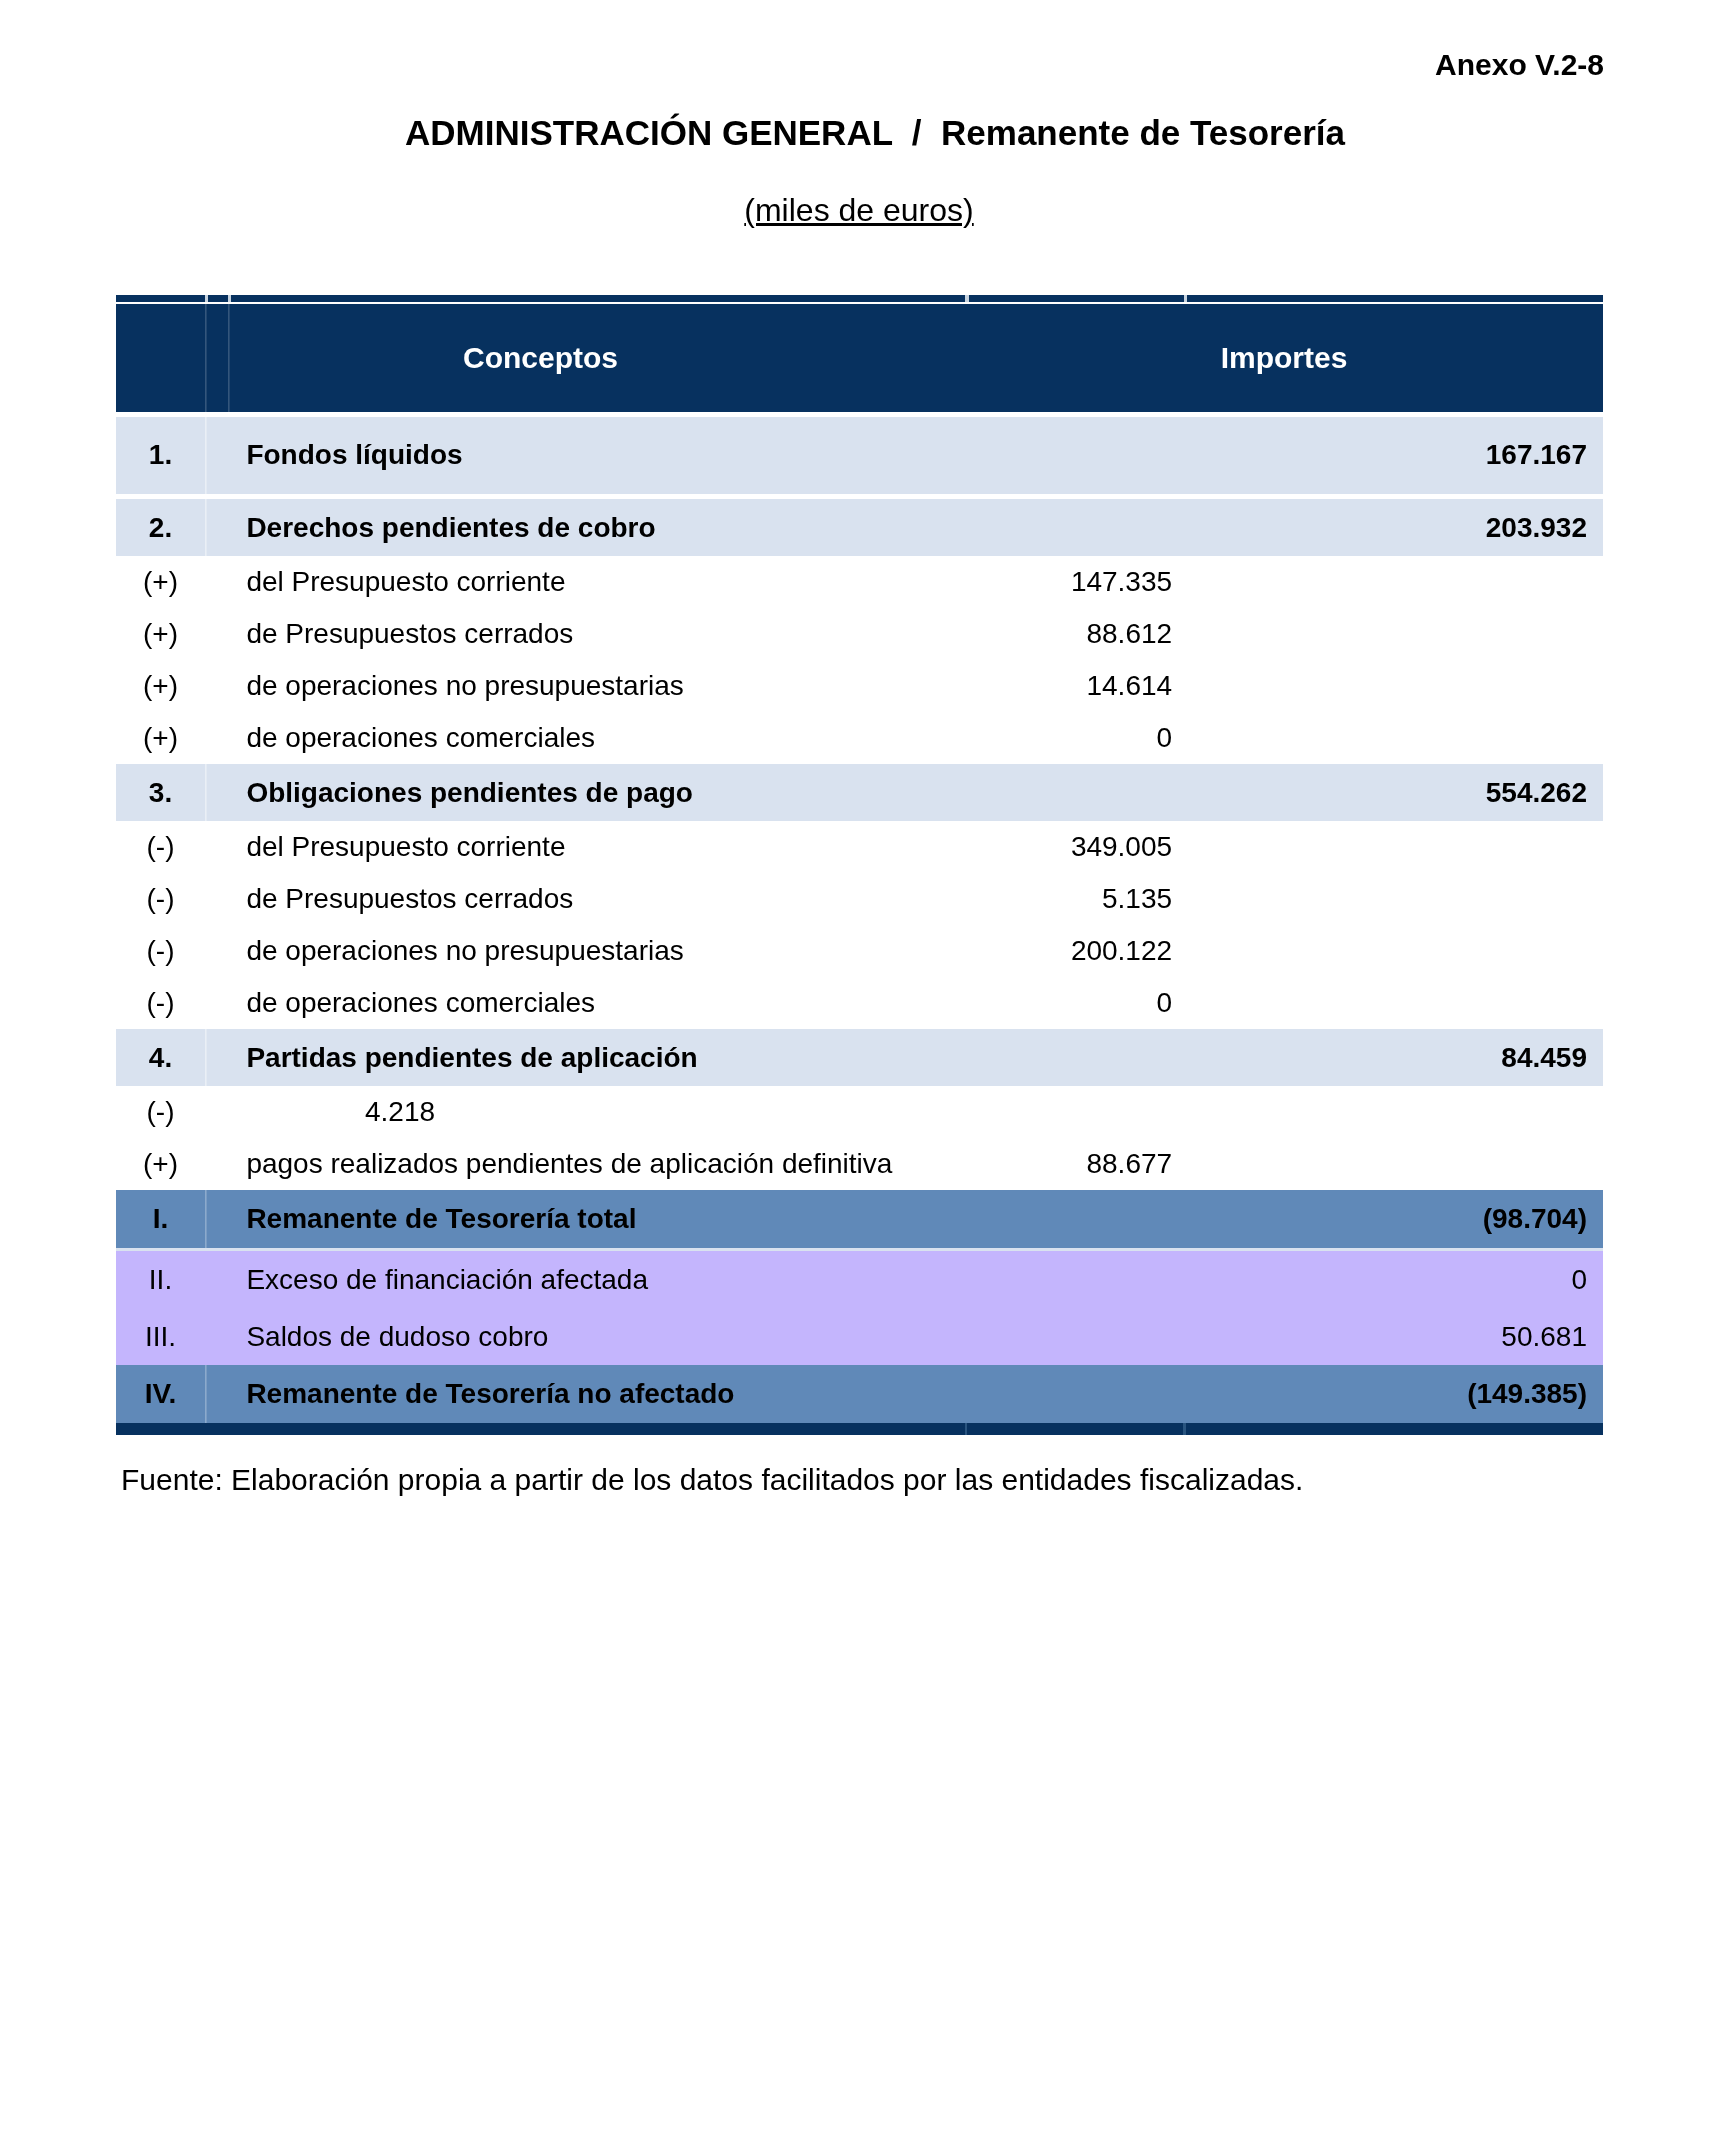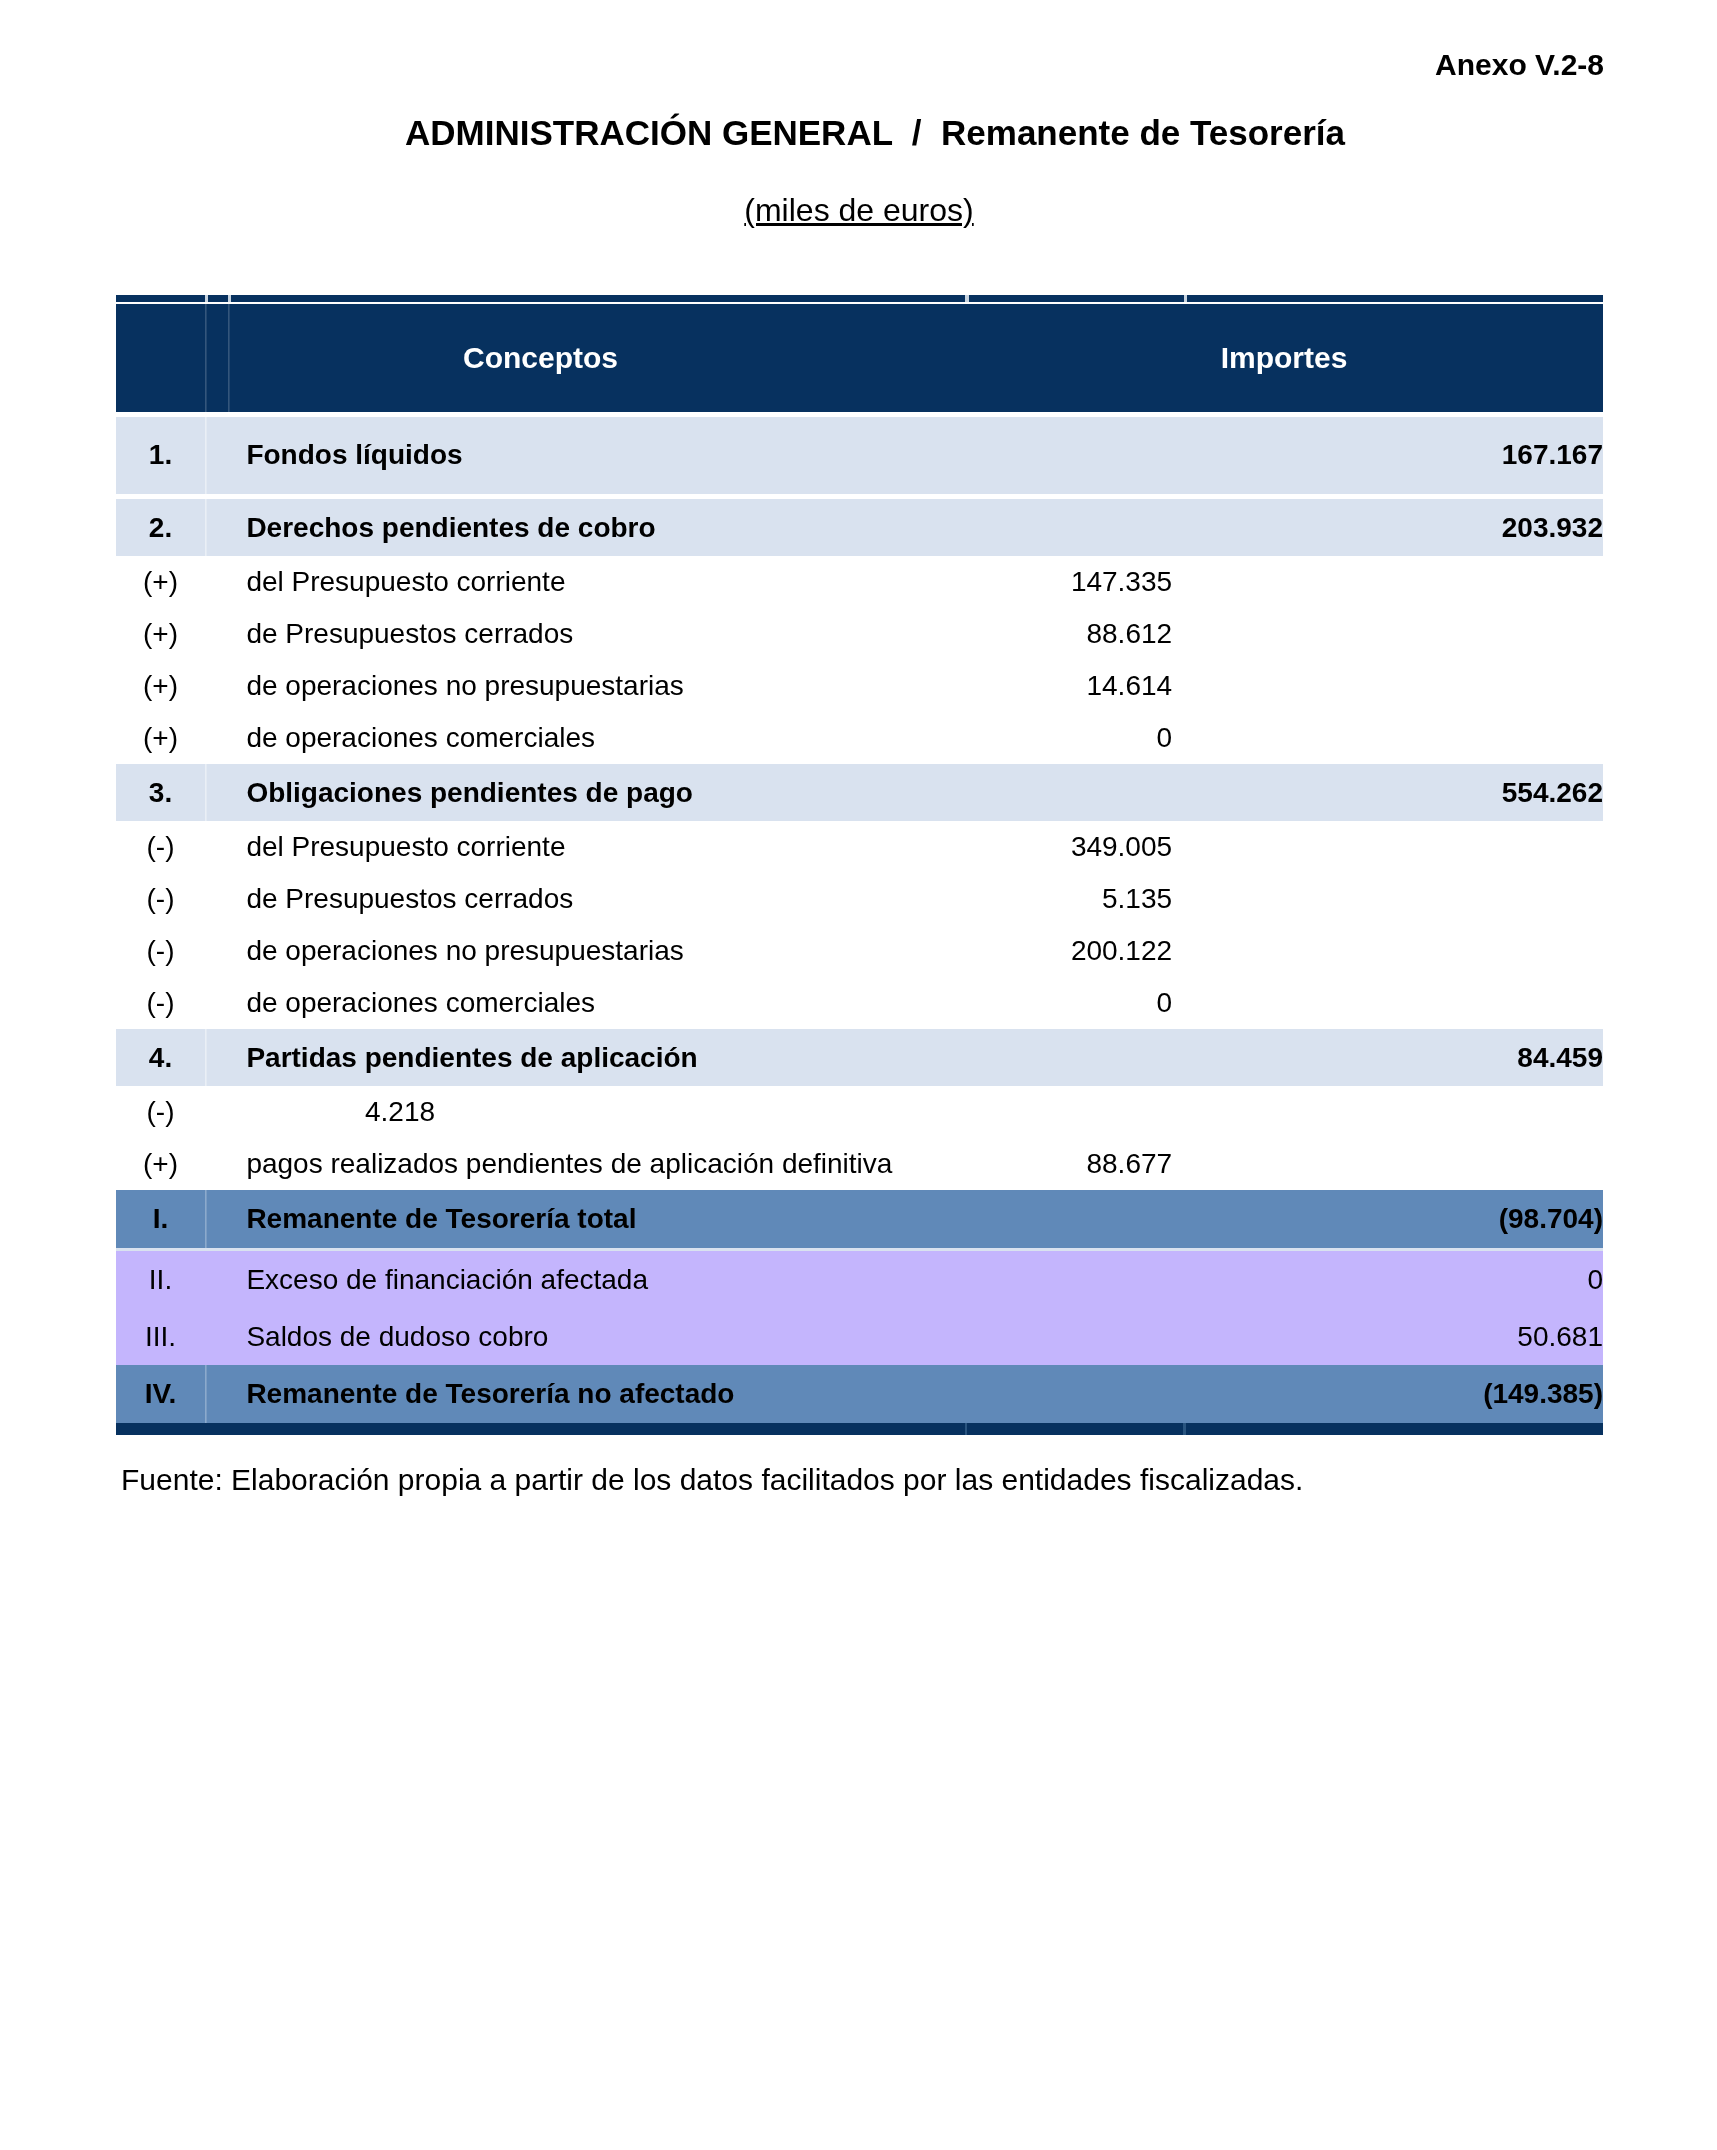--- a/index.html
+++ b/index.html
@@ -61,21 +61,21 @@
   }
   .row-sub{height:52px;background:#ffffff;}
   .row-plain{height:57px;background:#c4b5fd;}
   .row-after-light{border-bottom:3.2px solid #d9e2ef;}
   .row-bold{font-weight:bold;}
   .cell{box-sizing:border-box;}
   .c-num{width:89px;text-align:center;}
   .c-gap{width:23.4px;}
   .c-concept{width:737px;padding-left:18px;}
   .c-sub{width:218px;text-align:right;padding-right:11.3px;}
-  .c-amount{flex:1;text-align:right;}
+  .c-amount{flex:1;text-align:right;padding-right:16px;}
   
   .bottom-bar{display:flex;height:11.3px;}
   .bottom-bar .bseg{background:#07315f;height:100%;}
   .bottom-bar .bseg-gap{background:#2a5580;width:2.4px;height:100%;}
   .bseg-1{width:849px;} .bseg-2{width:216px;} .bseg-3{flex:1;}
   .source{
     position:absolute;top:1415px;left:121px;
     font-size:30px;
     margin-top:48px;
   }

